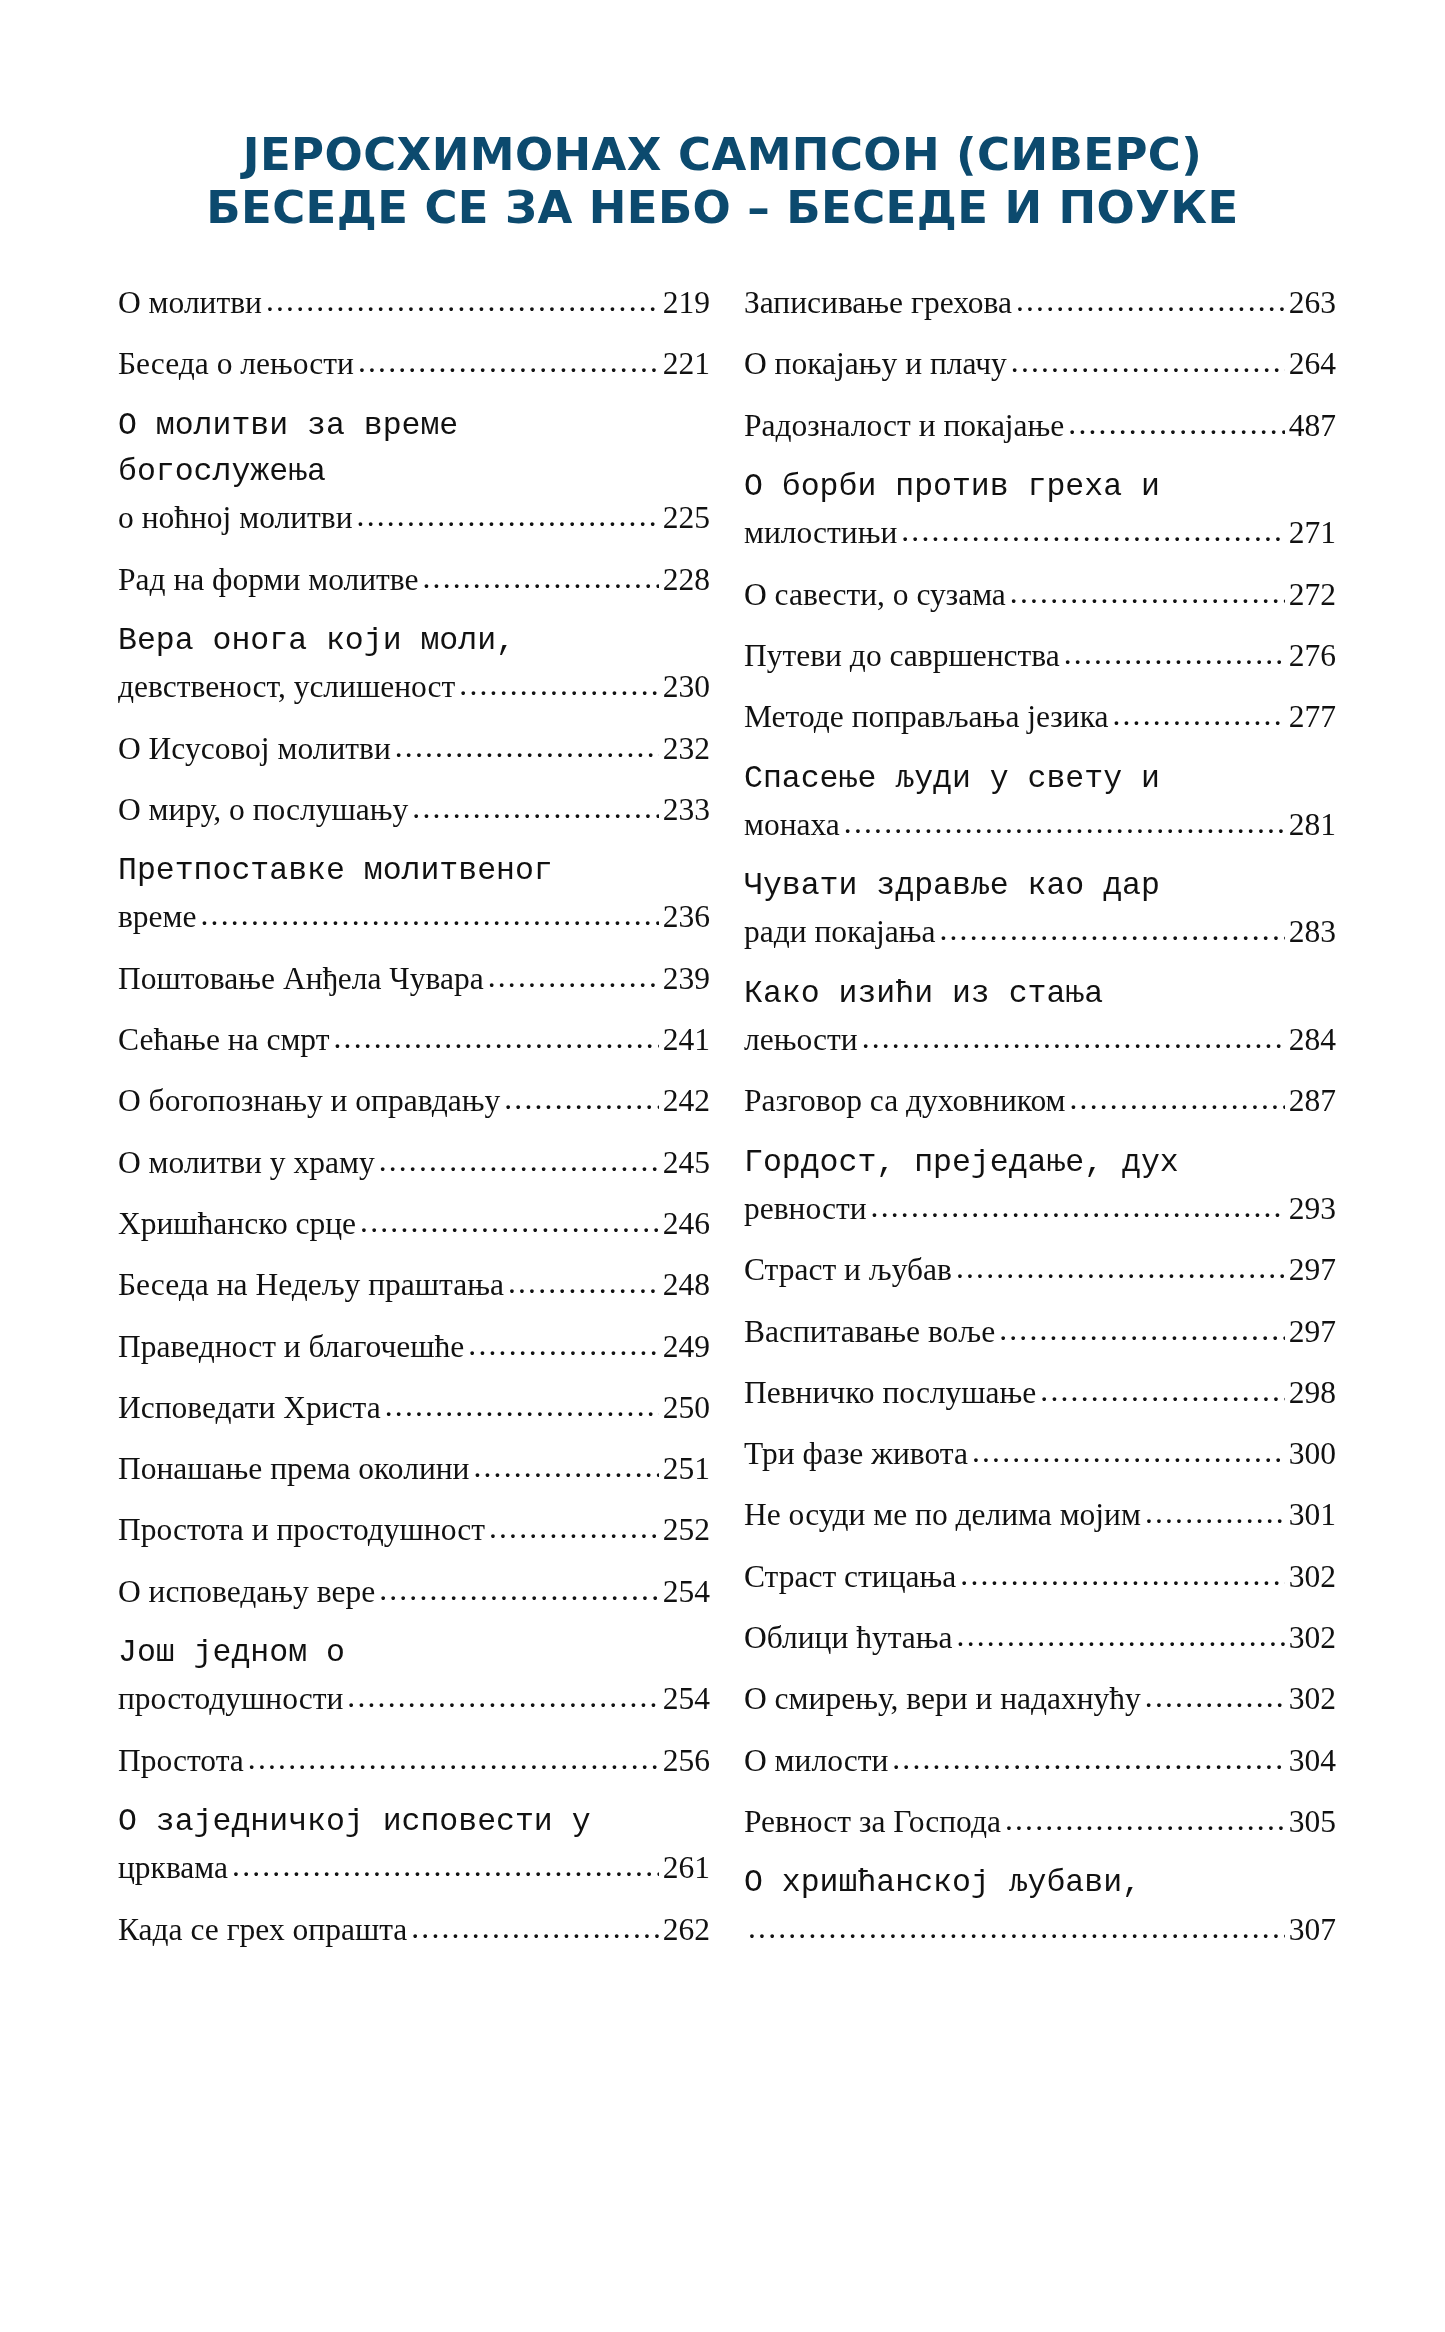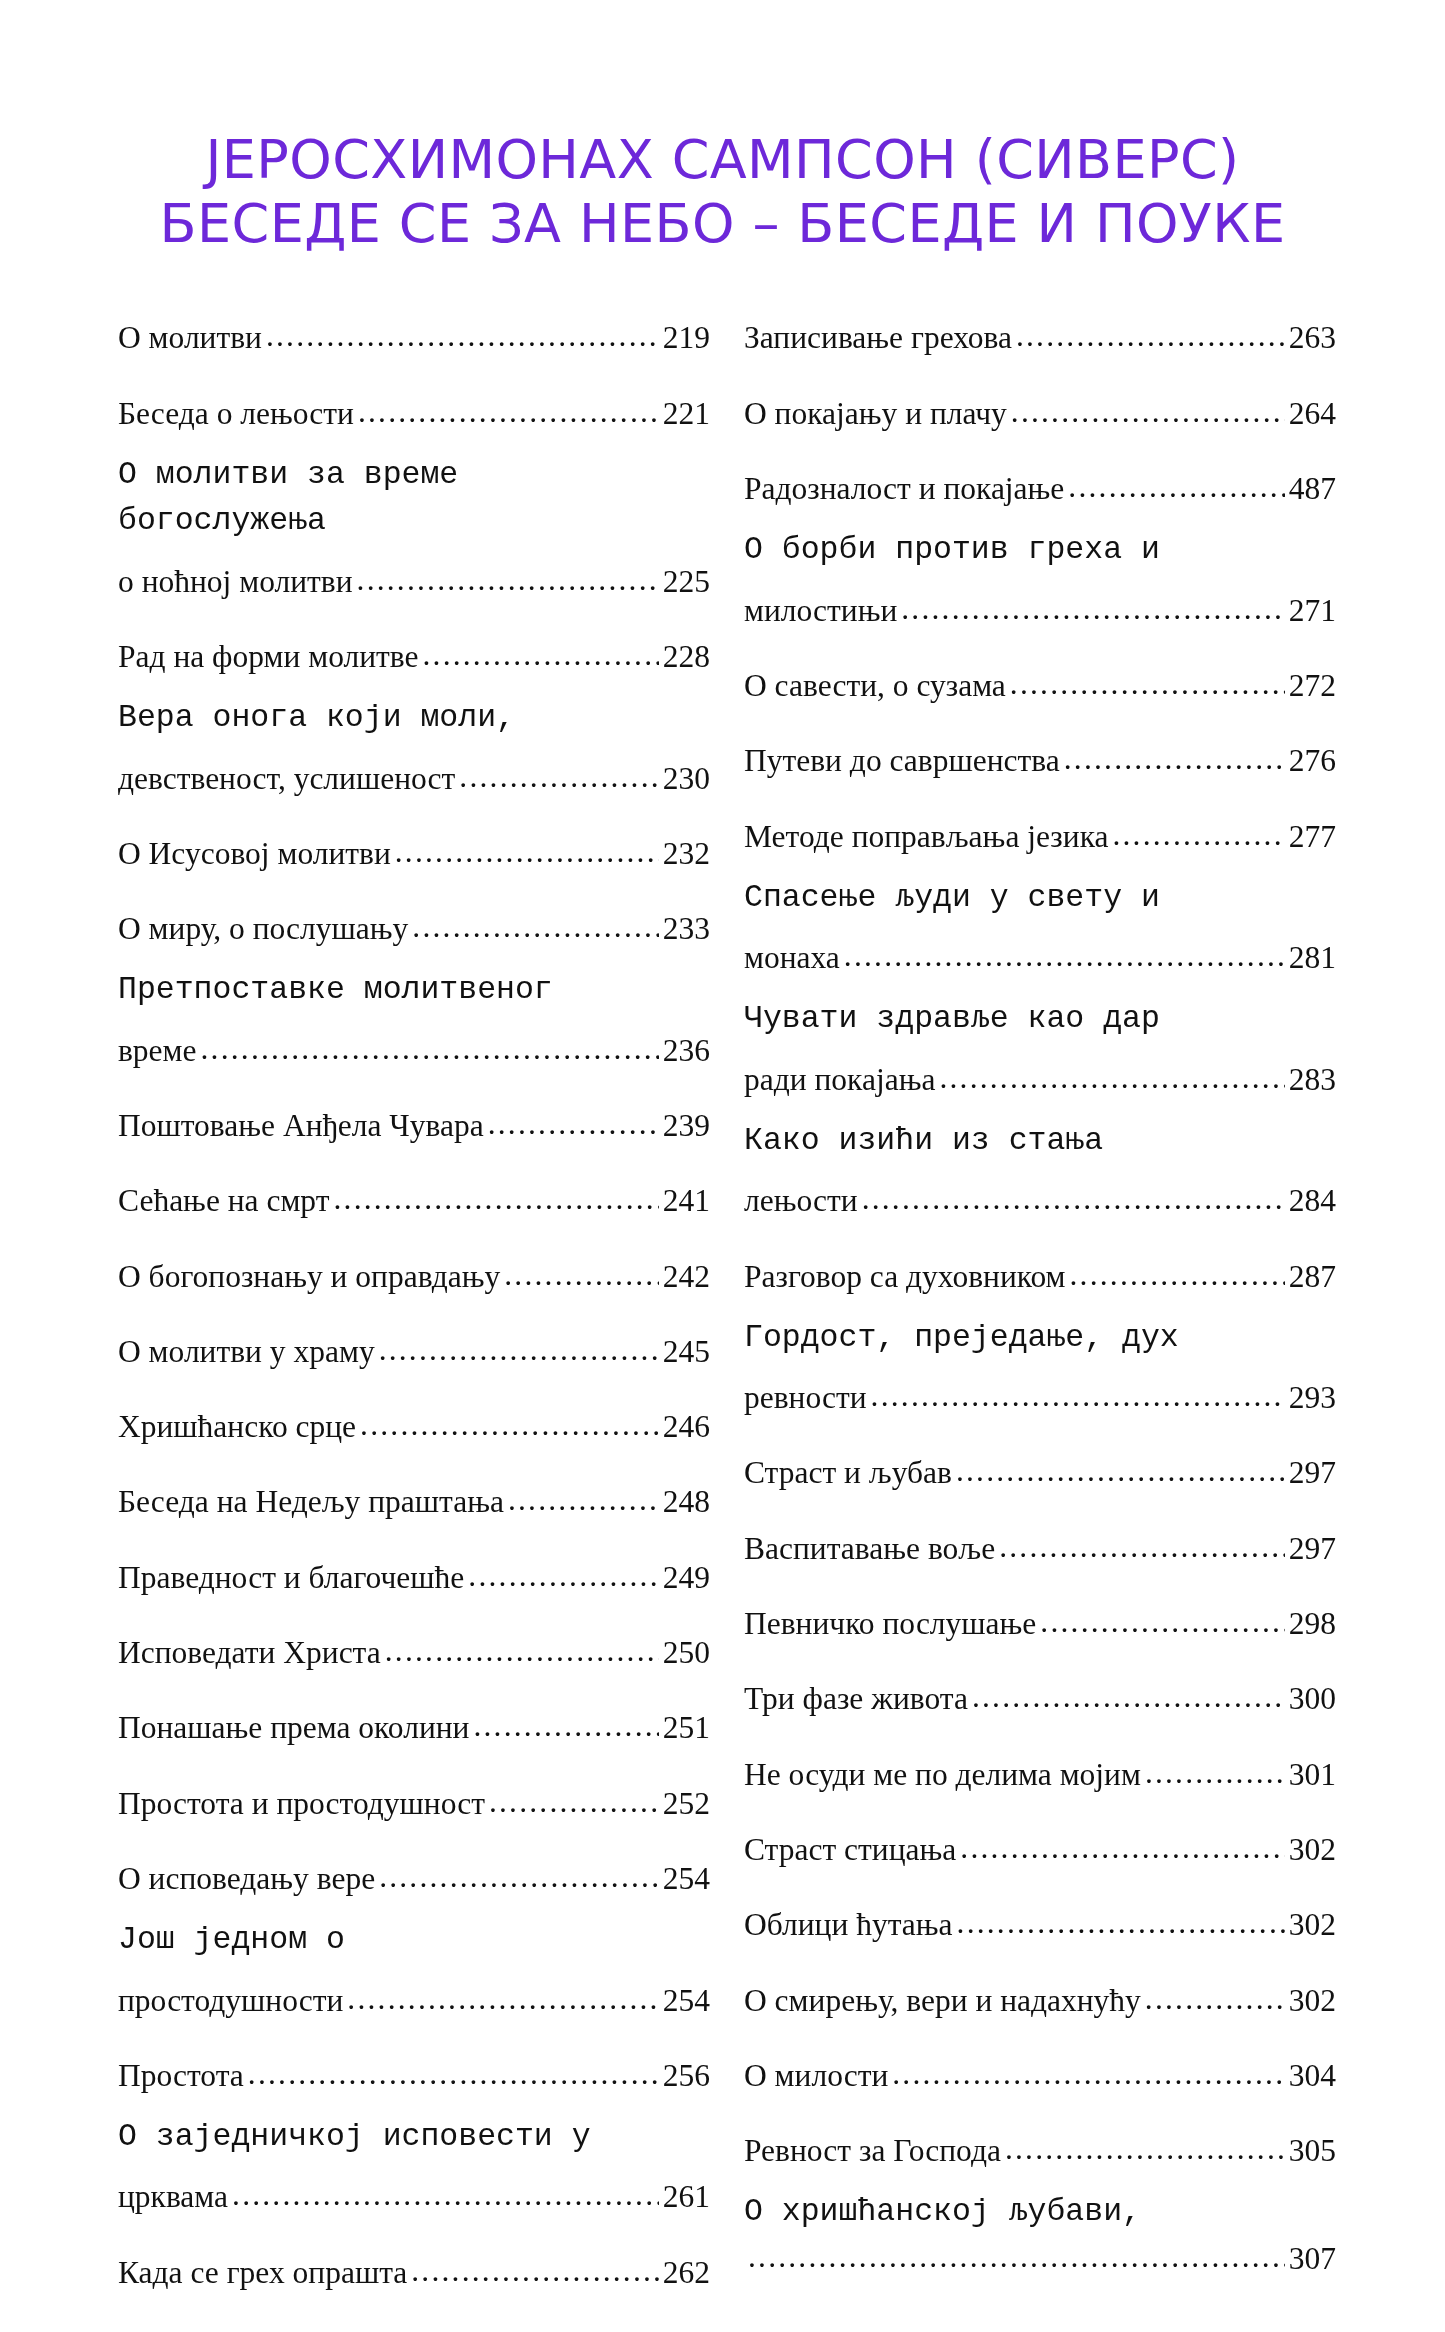--- a/index.html
+++ b/index.html
@@ -23,25 +23,25 @@
     height: 2332px;
     box-sizing: border-box;
     padding: 128px 118px 60px 118px;
   }
   .title-block {
     text-align: center;
     margin: 0 0 46px 0;
   }
   .title-line {
     font-family: "DejaVu Sans", "Liberation Sans", sans-serif;
-    font-weight: normal;
-    font-size: 54px;
+    font-weight: bold;
+    font-size: 45px;
     line-height: 1.18;
     letter-spacing: 0.4px;
-    color: #6d28d9;
+    color: #0c4a6e;
     white-space: nowrap;
   }
   .columns {
     display: flex;
     flex-direction: row;
     align-items: flex-start;
     gap: 34px;
   }
   .col {
     width: 592px;
@@ -55,21 +55,20 @@
     color: #111111;
   }
   
   .row {
     display: flex;
     align-items: baseline;
     width: 100%;
   }
   .row .txt {
     white-space: pre;
-    margin-top: 14px;
   }
   .row .leader {
     flex: 1 1 auto;
     overflow: hidden;
     white-space: nowrap;
     margin: 0 4px 0 4px;
     letter-spacing: 2.2px;
     color: #111111;
     font-size: 31.5px;
     transform: translateY(-2px);

